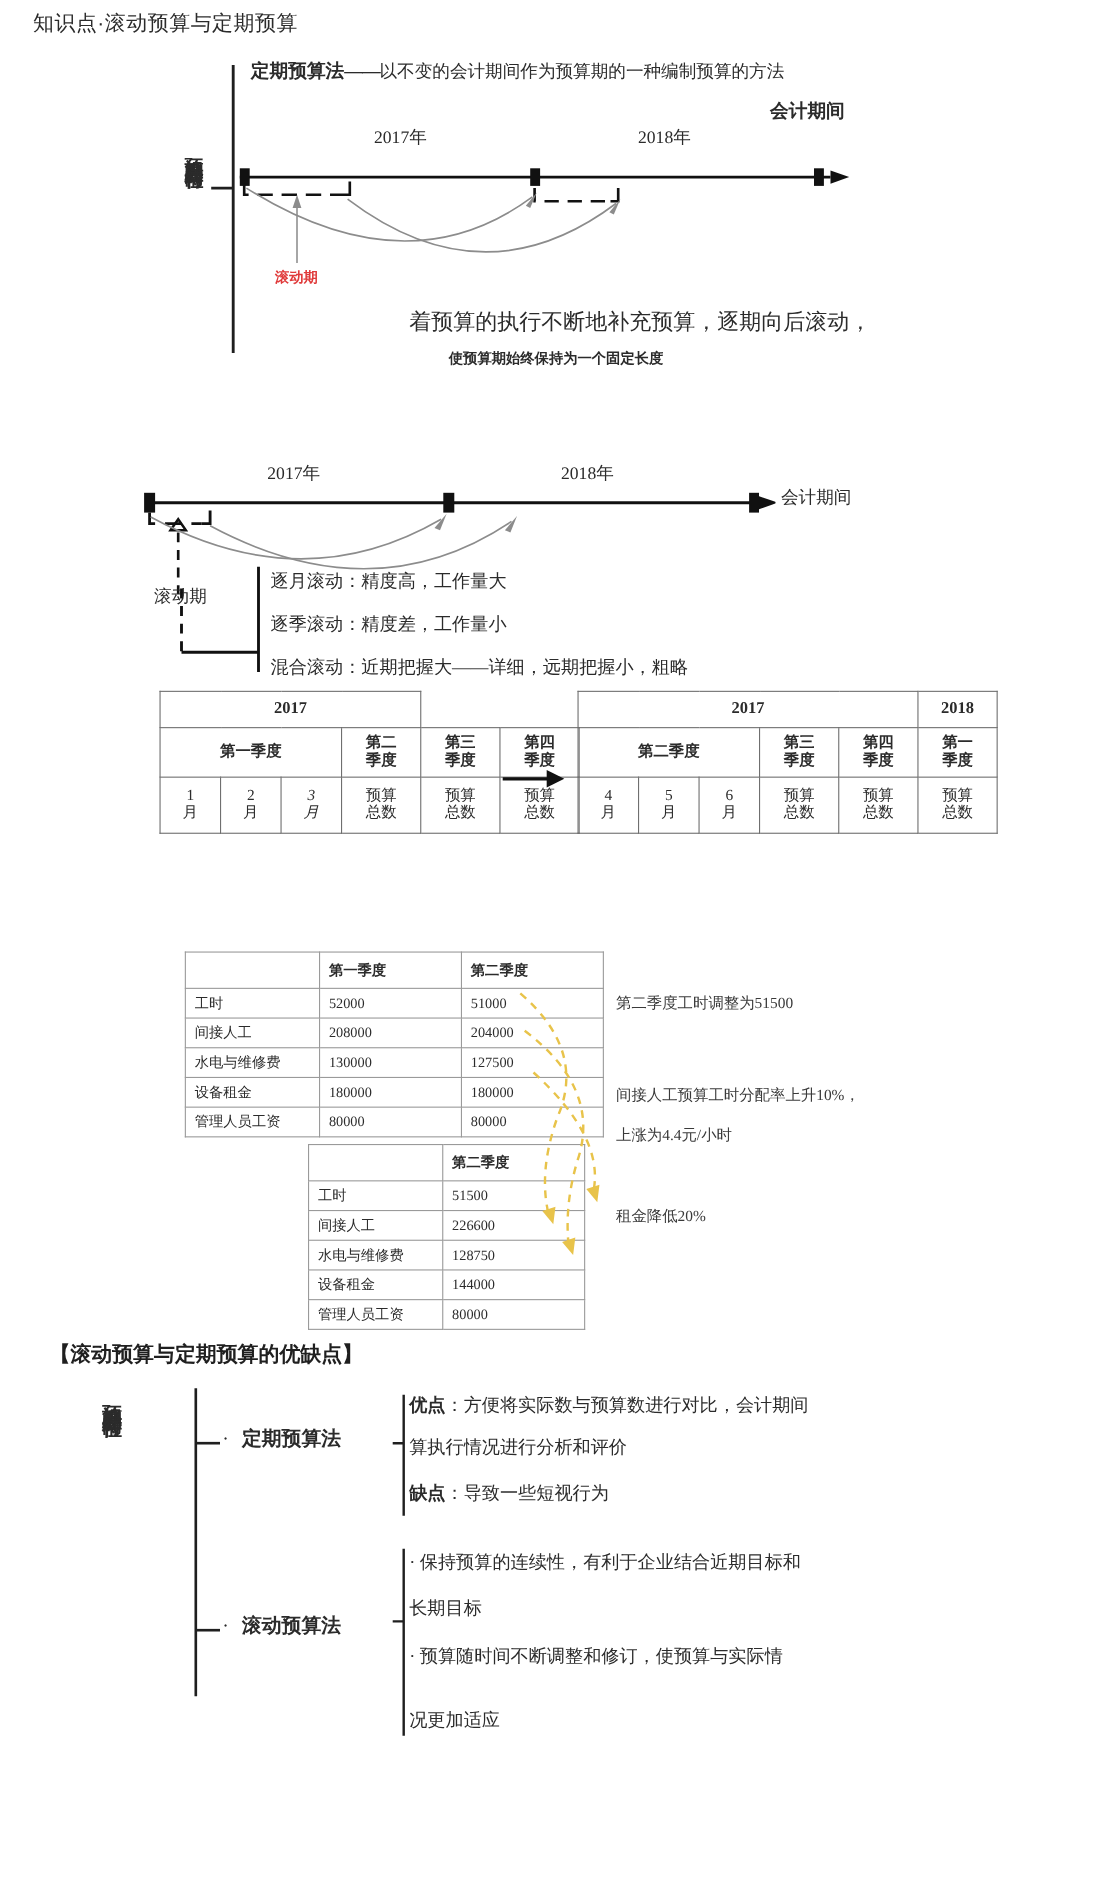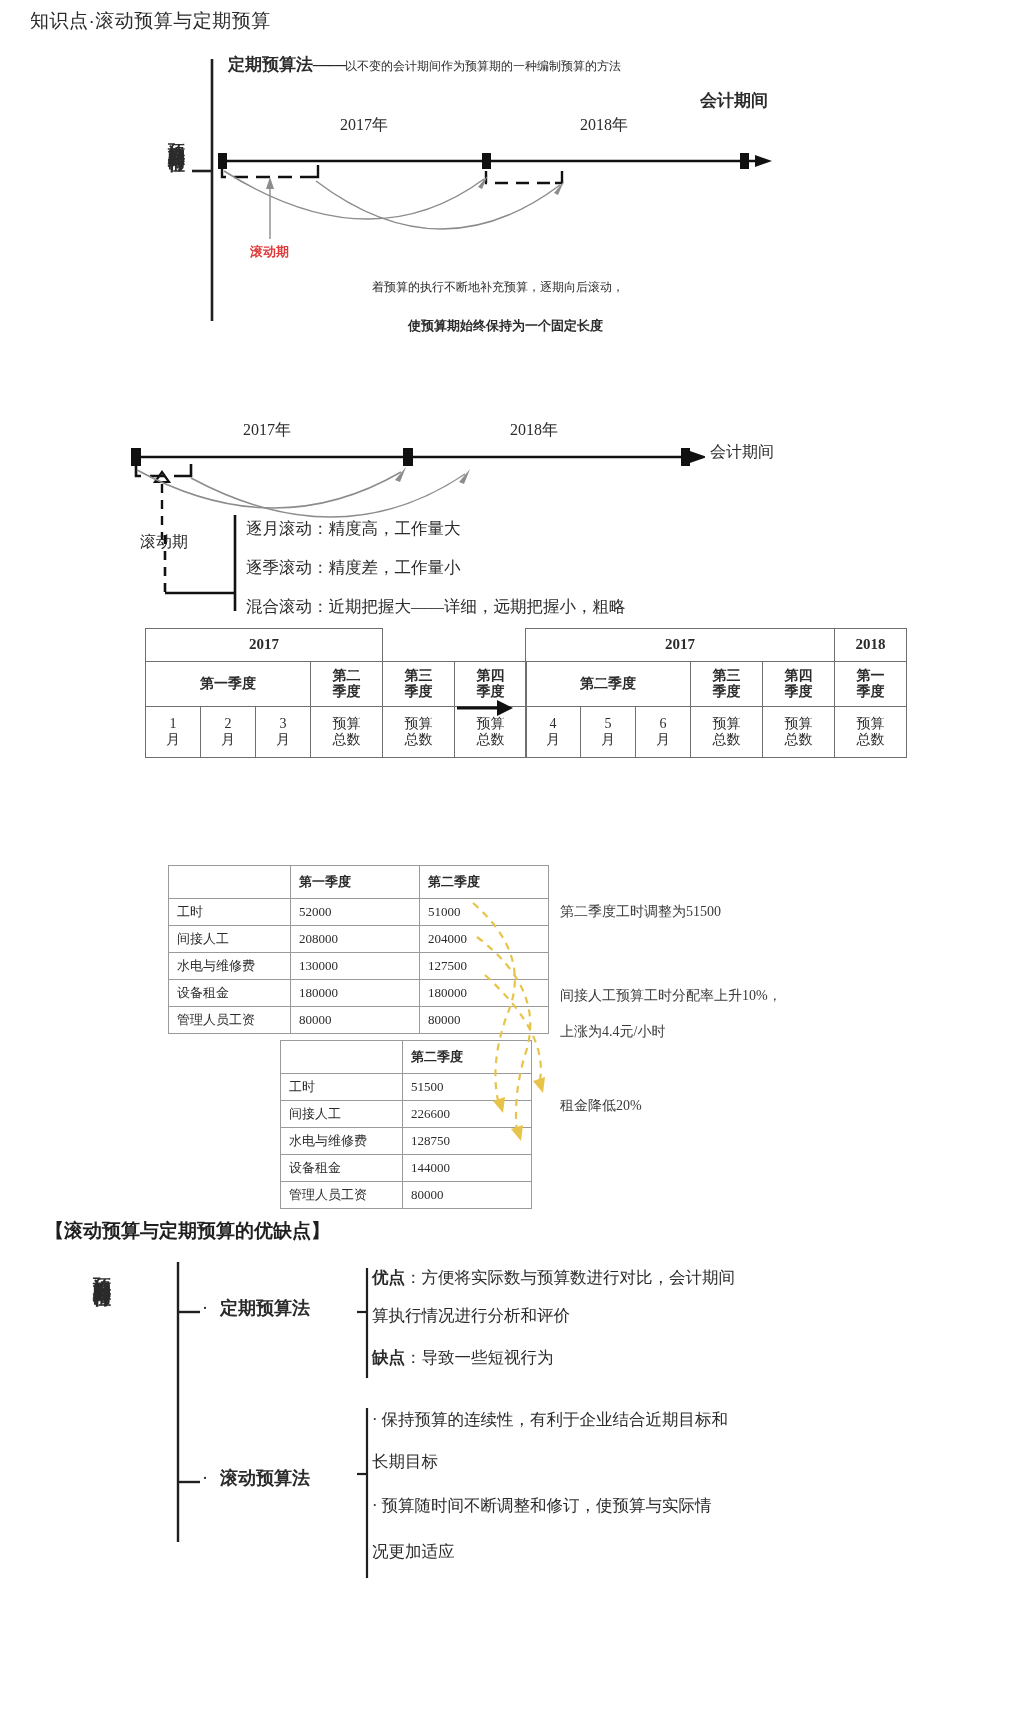--- a/index.html
+++ b/index.html
@@ -54,21 +54,21 @@
 <div class="abs" style="left:0;top:45px;width:1013px;height:345px;">
 
   <div class="abs vtxt" style="left:163px; top:85px; height:200px; width:24px; color:#2b2b2b;">预算期时间特征</div>
 
   <svg class="abs" style="left:190px; top:10px;" width="30" height="280">
     <line x1="22" y1="4" x2="22" y2="266" stroke="#1f1f1f" stroke-width="2.6"></line>
     <line x1="2" y1="116" x2="22" y2="116" stroke="#1f1f1f" stroke-width="2.6"></line>
   </svg>
 
   <div class="abs" style="left:228px; top:8px; white-space:nowrap;">
-    <span class="bold-cn" style="font-size:17px;">定期预算法</span><span class="bold-cn" style="font-size:17px; letter-spacing:-1px;">——</span><span style="font-size:12px;">以不变的会计期间作为预算期的一种编制预算的方法</span>
+    <span class="bold-cn" style="font-size:17px;">定期预算法</span><span class="bold-cn" style="font-size:17px; letter-spacing:-1px;">——</span><span style="font-size:16px;">以不变的会计期间作为预算期的一种编制预算的方法</span>
   </div>
 
   <div class="abs" style="left:210px; top:70px; width:600px; height:160px;">
     <div class="abs lbl" style="left:130px; top:0px;">2017年</div>
     <div class="abs lbl" style="left:370px; top:0px;">2018年</div>
     <div class="abs bold-cn" style="left:490px; top:-26px; font-size:17px;">会计期间</div>
 
     <svg class="abs" style="left:0; top:20px;" width="600" height="140">
 
       <line x1="8" y1="26" x2="545" y2="26" stroke="#111" stroke-width="2.4"></line>
@@ -90,21 +90,21 @@
       <path d="M106 46 Q230 140 350 50" stroke="#8c8c8c" stroke-width="1.5" fill="none"></path>
       <polygon points="344,58 354,46 348,60" fill="#8c8c8c"></polygon>
 
       <line x1="60" y1="104" x2="60" y2="48" stroke="#8c8c8c" stroke-width="1.4"></line>
       <polygon points="56,54 60,42 64,54" fill="#8c8c8c"></polygon>
     </svg>
 
     <div class="abs redlbl" style="left:40px; top:128px;">滚动期</div>
   </div>
 
-  <div class="abs" style="left:372px; top:234px; font-size:12px; white-space:nowrap;">着预算的执行不断地补充预算，逐期向后滚动，</div>
+  <div class="abs" style="left:372px; top:234px; font-size:20px; white-space:nowrap;">着预算的执行不断地补充预算，逐期向后滚动，</div>
   <div class="abs" style="left:408px; top:272px; font-size:13px; white-space:nowrap;font-weight:bold;">使预算期始终保持为一个固定长度</div>
 </div>
 
 <div class="abs" style="left:0; top:415px; width:1013px; height:200px;">
   <div class="abs lbl" style="left:243px; top:5px;">2017年</div>
   <div class="abs lbl" style="left:510px; top:5px;">2018年</div>
   <div class="abs lbl" style="left:710px; top:27px;">会计期间</div>
 
   <svg class="abs" style="left:125px; top:25px;" width="580" height="120">
     <line x1="8" y1="17" x2="562" y2="17" stroke="#111" stroke-width="2.6"></line>
@@ -148,21 +148,21 @@
     </tr>
     <tr>
       <td class="hd" colspan="3" style="width:138px;height:38px;">第一季度</td>
       <td class="hd" style="width:63px;"><span style="display:inline-block;width:2.4em;">第二季度</span></td>
       <td class="hd" style="width:63px;"><span style="display:inline-block;width:2.4em;">第三季度</span></td>
       <td class="hd" style="width:63px;"><span style="display:inline-block;width:2.4em;">第四季度</span></td>
     </tr>
     <tr>
       <td style="width:46px;height:44px;"><span style="display:inline-block;width:1em;">1月</span></td>
       <td style="width:46px;"><span style="display:inline-block;width:1em;">2月</span></td>
-      <td style="width:46px;"><span style="display:inline-block;width:1em;">3月</span></td>
+      <td style="width:46px;font-style:italic;"><span style="display:inline-block;width:1em;">3月</span></td>
       <td><span style="display:inline-block;width:2.4em;">预算总数</span></td>
       <td><span style="display:inline-block;width:2.4em;">预算总数</span></td>
       <td><span style="display:inline-block;width:2.4em;">预算总数</span></td>
     </tr>
   </tbody>
     </table>
 
   <svg class="abs" style="left:455px; top:68px;" width="60" height="24">
     <line x1="2" y1="12" x2="44" y2="12" stroke="#111" stroke-width="3"></line>
     <polygon points="42,4 58,12 42,20" fill="#111"></polygon>
@@ -307,14 +307,14 @@
     <span class="b" style="font-size:18px; margin-left:8px;">滚动预算法</span>
   </div>
   <svg class="abs" style="left:355px; top:188px;" width="14" height="180">
     <line x1="2" y1="68" x2="12" y2="68" stroke="#1f1f1f" stroke-width="2.2"></line>
     <line x1="12" y1="2" x2="12" y2="172" stroke="#1f1f1f" stroke-width="2.2"></line>
   </svg>
 
   <div class="abs bullet-txt" style="left:372px; top:186px; white-space:nowrap;">· 保持预算的连续性，有利于企业结合近期目标和</div>
   <div class="abs bullet-txt" style="left:372px; top:228px; white-space:nowrap;">长期目标</div>
   <div class="abs bullet-txt" style="left:372px; top:272px; white-space:nowrap;">·  预算随时间不断调整和修订，使预算与实际情</div>
-  <div class="abs bullet-txt" style="left:372px; top:318px; white-space:nowrap;">况更加适应</div>
+  <div class="abs bullet-txt" style="left:372px; top:330px; white-space:nowrap;">况更加适应</div>
 </div>
 
 </body></html>

